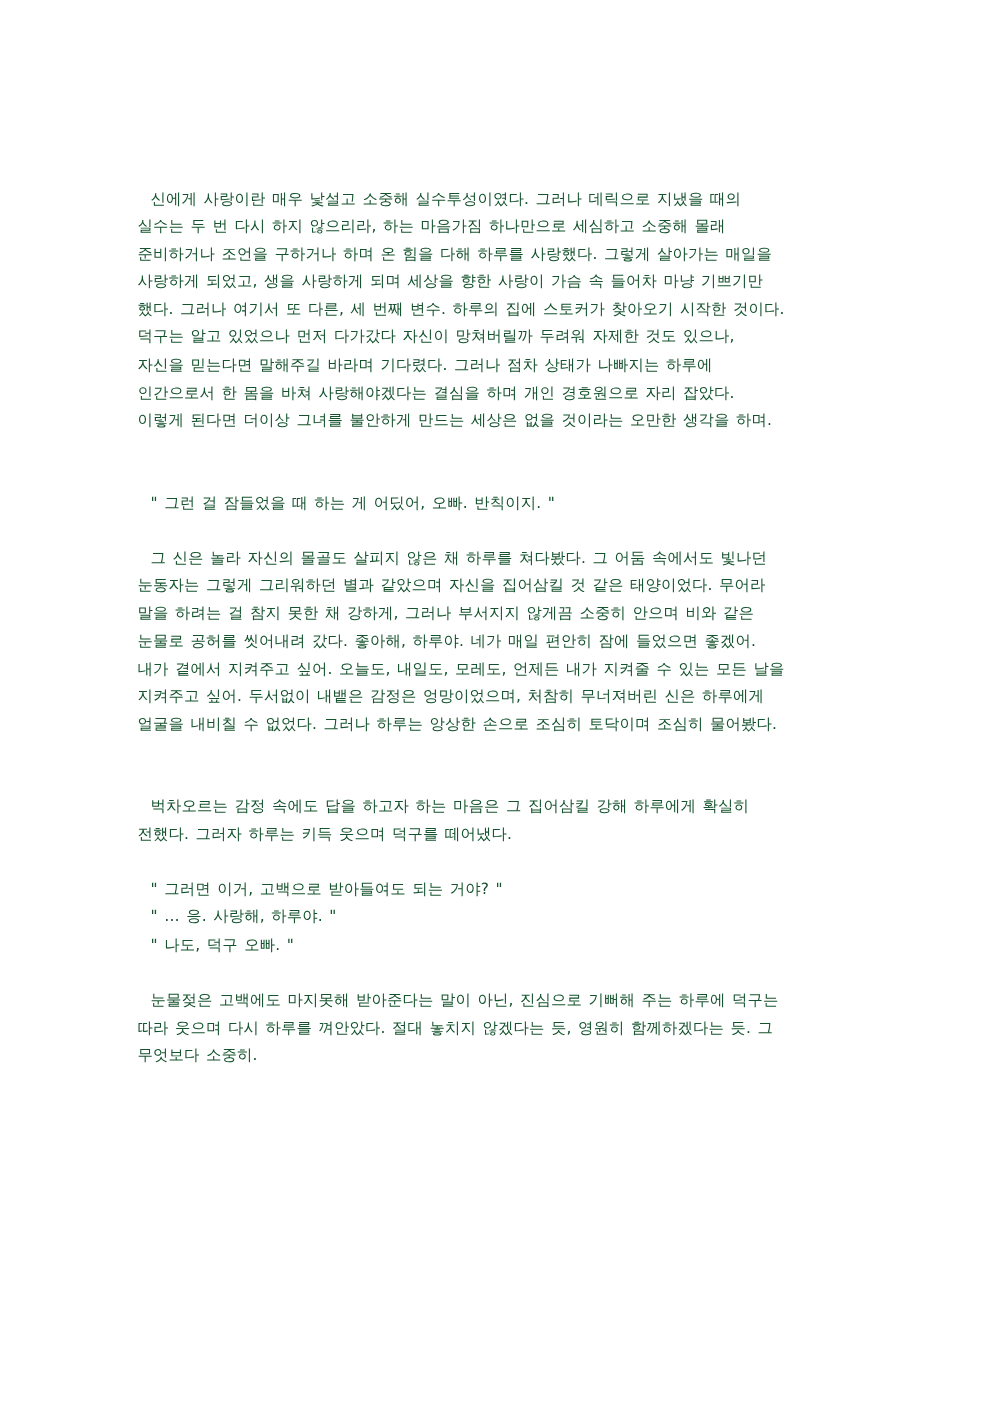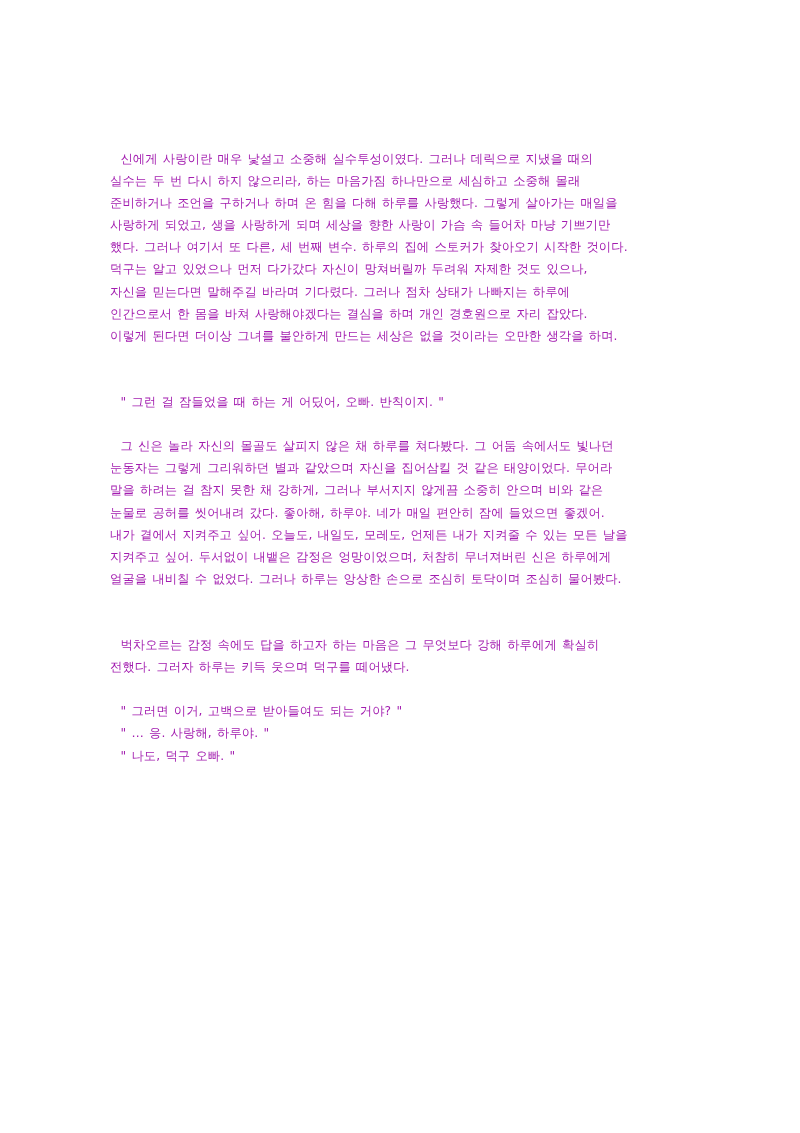--- a/index.html
+++ b/index.html
@@ -18,21 +18,21 @@
     position: relative;
     width: 800px;
     height: 1133px;
     background: #ffffff;
     box-sizing: border-box;
     padding: 148px 110px 0 110px;
   }
   .doc-body {
     font-size: 12.3px;
     line-height: 22.1px;
-    color: #a21caf;
+    color: #14532d;
     letter-spacing: 0.1px;
     word-spacing: 1.2px;
   }
   p.para {
     margin: 0 0 0 0;
     white-space: pre-wrap;
   }
   p.spacer {
     margin: 0;
     height: 22.1px;
@@ -58,21 +58,24 @@
     <p class="spacer"></p>
     <p class="para">  그 신은 놀라 자신의 몰골도 살피지 않은 채 하루를 쳐다봤다. 그 어둠 속에서도 빛나던
 눈동자는 그렇게 그리워하던 별과 같았으며 자신을 집어삼킬 것 같은 태양이었다. 무어라
 말을 하려는 걸 참지 못한 채 강하게, 그러나 부서지지 않게끔 소중히 안으며 비와 같은
 눈물로 공허를 씻어내려 갔다. 좋아해, 하루야. 네가 매일 편안히 잠에 들었으면 좋겠어.
 내가 곁에서 지켜주고 싶어. 오늘도, 내일도, 모레도, 언제든 내가 지켜줄 수 있는 모든 날을
 지켜주고 싶어. 두서없이 내뱉은 감정은 엉망이었으며, 처참히 무너져버린 신은 하루에게
 얼굴을 내비칠 수 없었다. 그러나 하루는 앙상한 손으로 조심히 토닥이며 조심히 물어봤다.</p>
     <p class="spacer"></p>
     <p class="spacer"></p>
-    <p class="para">  벅차오르는 감정 속에도 답을 하고자 하는 마음은 그 무엇보다 강해 하루에게 확실히
+    <p class="para">  벅차오르는 감정 속에도 답을 하고자 하는 마음은 그 집어삼킬 강해 하루에게 확실히
 전했다. 그러자 하루는 키득 웃으며 덕구를 떼어냈다.</p>
     <p class="spacer"></p>
     <p class="para">  " 그러면 이거, 고백으로 받아들여도 되는 거야? "
   " … 응. 사랑해, 하루야. "
   " 나도, 덕구 오빠. "</p>
     <p class="spacer"></p>
+    <p class="para">  눈물젖은 고백에도 마지못해 받아준다는 말이 아닌, 진심으로 기뻐해 주는 하루에 덕구는
+따라 웃으며 다시 하루를 껴안았다. 절대 놓치지 않겠다는 듯, 영원히 함께하겠다는 듯. 그
+무엇보다 소중히.</p>
   </div>
 </div>
 
 </body></html>

